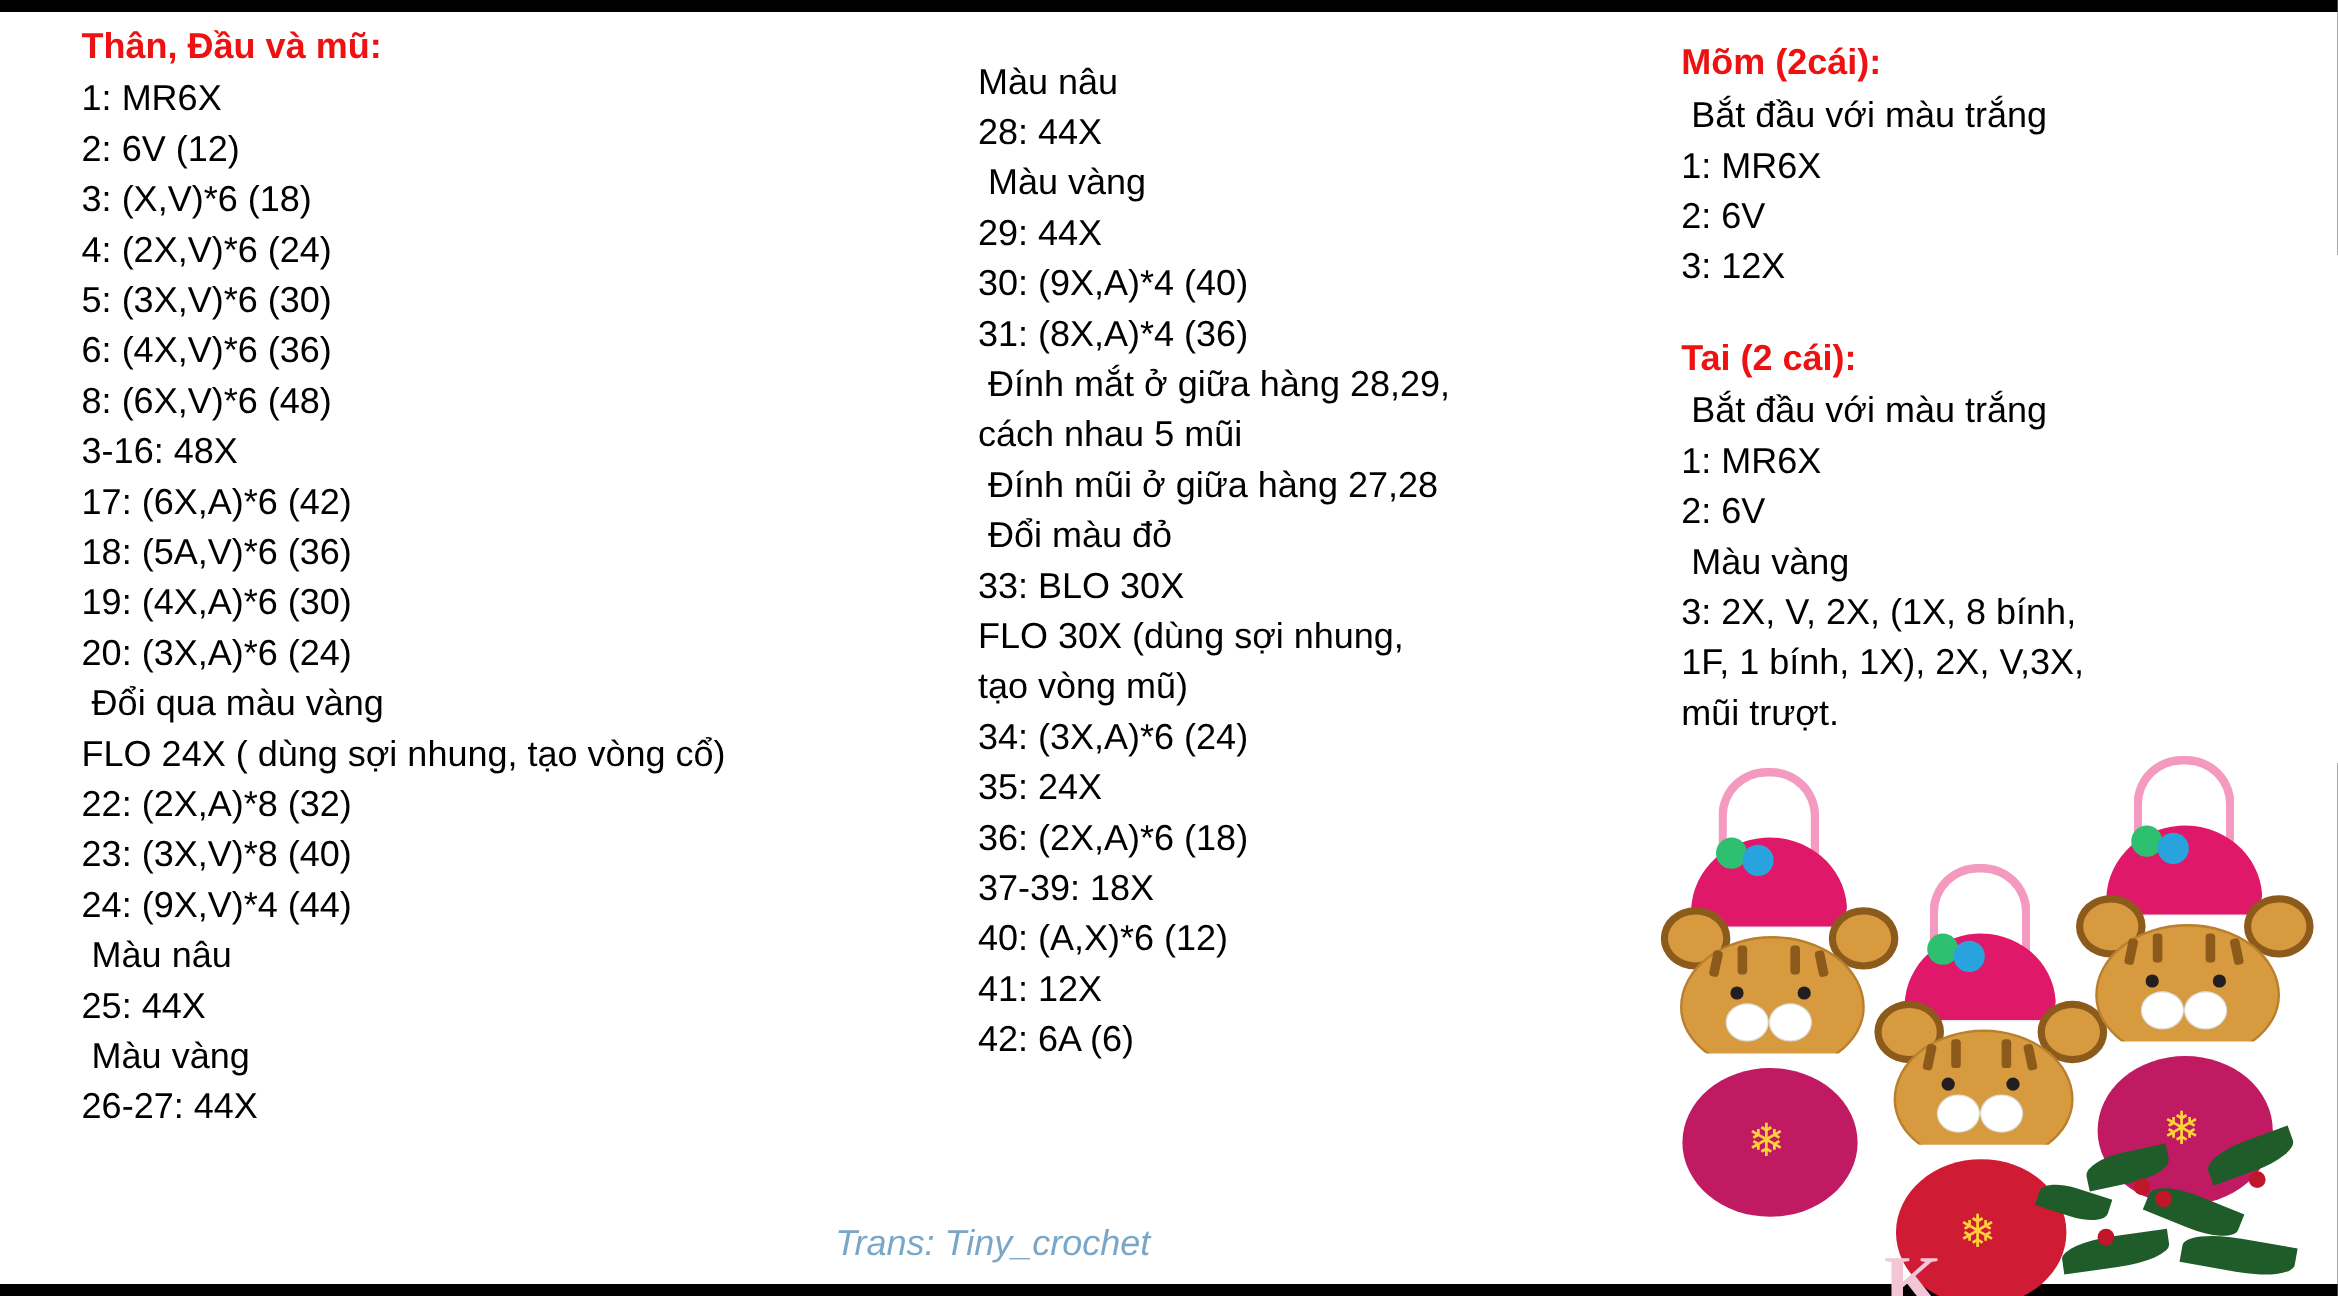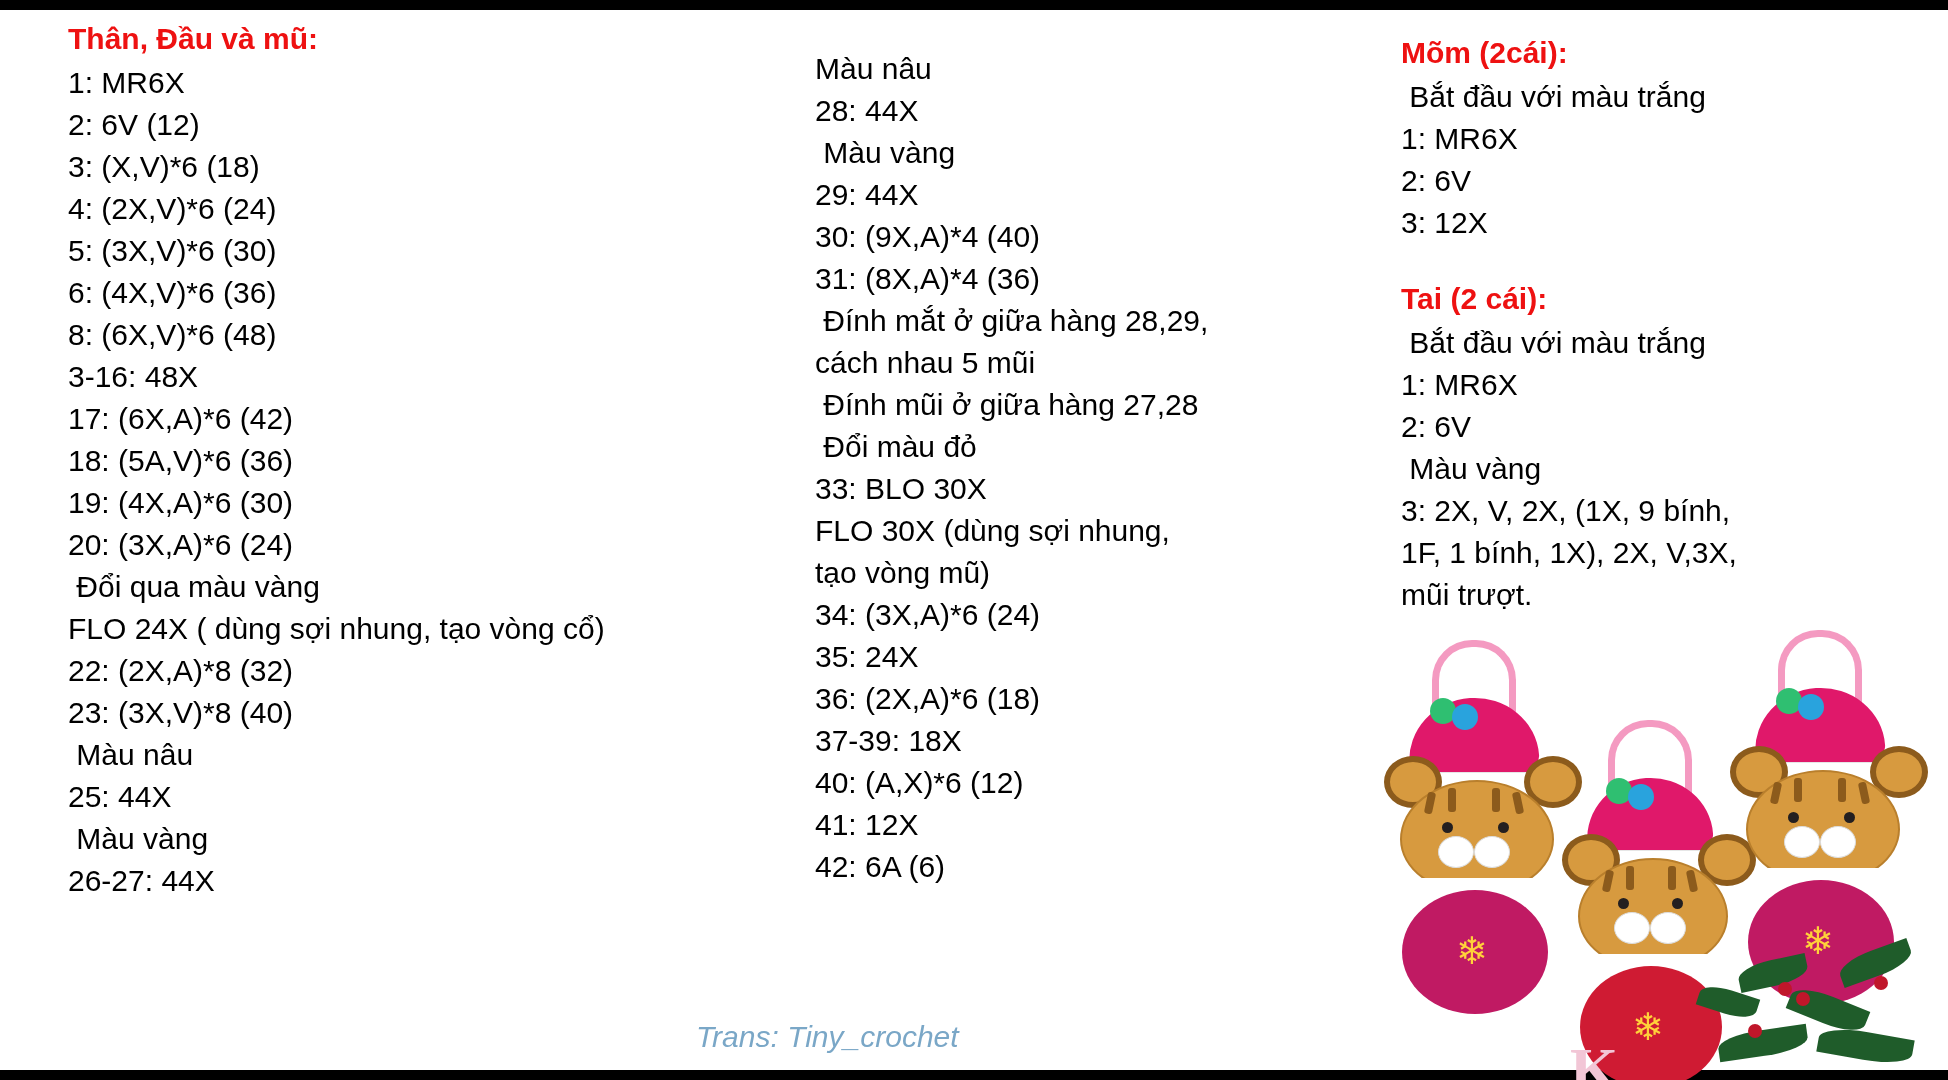--- a/index.html
+++ b/index.html
@@ -195,20 +195,21 @@
       <p class="line">8: (6X,V)*6 (48)</p>
       <p class="line">3-16: 48X</p>
       <p class="line">17: (6X,A)*6 (42)</p>
       <p class="line">18: (5A,V)*6 (36)</p>
       <p class="line">19: (4X,A)*6 (30)</p>
       <p class="line">20: (3X,A)*6 (24)</p>
       <p class="line"> Đổi qua màu vàng</p>
       <p class="line">FLO 24X ( dùng sợi nhung, tạo vòng cổ)</p>
       <p class="line">22: (2X,A)*8 (32)</p>
       <p class="line">23: (3X,V)*8 (40)</p>
+      <p class="line">24: (9X,V)*4 (44)</p>
       <p class="line"> Màu nâu</p>
       <p class="line">25: 44X</p>
       <p class="line"> Màu vàng</p>
       <p class="line">26-27: 44X</p>
     </div>
 
     <div class="col col2">
       <p class="line">Màu nâu</p>
       <p class="line">28: 44X</p>
       <p class="line"> Màu vàng</p>
@@ -236,21 +237,21 @@
       <p class="line"> Bắt đầu với màu trắng</p>
       <p class="line">1: MR6X</p>
       <p class="line">2: 6V</p>
       <p class="line">3: 12X</p>
       <div class="gap"></div>
       <p class="heading">Tai (2 cái):</p>
       <p class="line"> Bắt đầu với màu trắng</p>
       <p class="line">1: MR6X</p>
       <p class="line">2: 6V</p>
       <p class="line"> Màu vàng</p>
-      <p class="line">3: 2X, V, 2X, (1X, 9 bính,</p>
+      <p class="line">3: 2X, V, 2X, (1X, 8 bính,</p>
       <p class="line">1F, 1 bính, 1X), 2X, V,3X,</p>
       <p class="line">mũi trượt.</p>
     </div>
 
     <div class="trans">Trans: Tiny_crochet</div>
 
     <div class="art">
 
       <div class="orn" style="left:0px; top:30px; width:200px; height:340px;">
         <div class="hanger" style="left:54px; top:0px; width:70px; height:80px;"></div>

